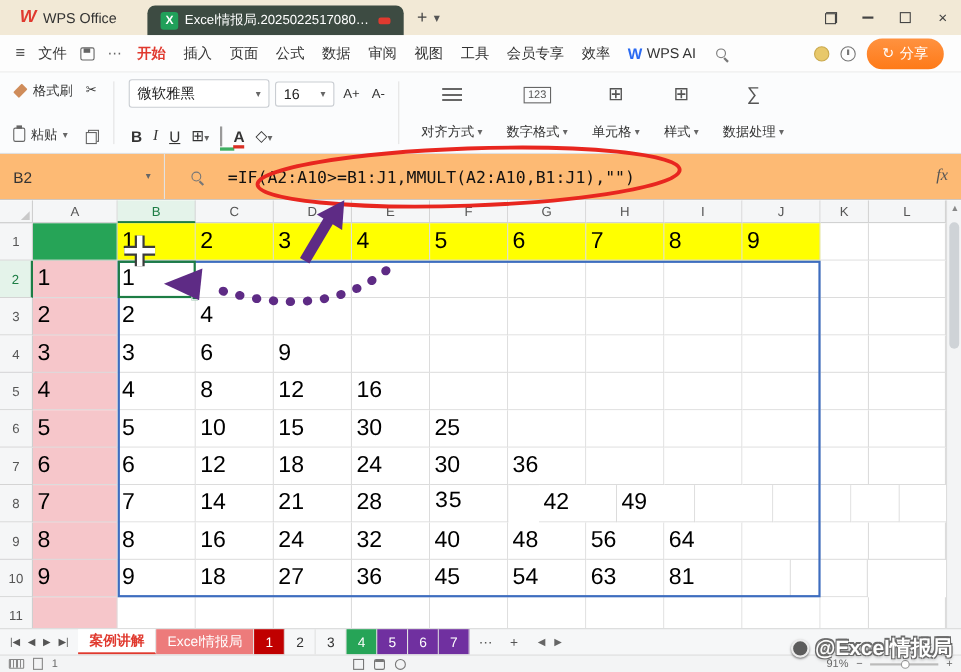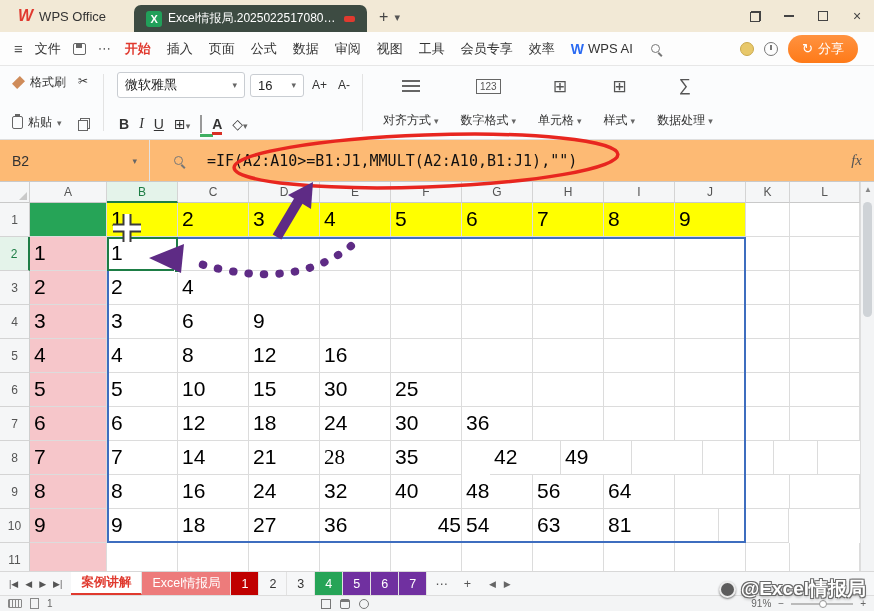--- a/index.html
+++ b/index.html
@@ -414,22 +414,22 @@
           <div class="c" style="width: 71px;"></div>
           <div class="c" style="width: 44px;"></div>
           <div class="c" style="width: 70px;"></div>
         </div>
         <div class="g-row" style="height: 34px;">
           <div class="row-h">8</div>
           <div class="c pink" style="width: 77px;">7</div>
           <div class="c" style="width: 71px;">7</div>
           <div class="c" style="width: 71px;">14</div>
           <div class="c" style="width: 71px;">21</div>
-          <div class="c" style="width: 71px; font-family: Liberation Serif, serif;">28</div>
-          <div class="c" style="width: 71px;">35</div>
+          <div class="c" style="width: 71px;">28</div>
+          <div class="c" style="width: 71px; font-family: Liberation Mono, monospace;">35</div>
           <div class="c" style="width: 71px; margin-left: 28px;">42</div>
           <div class="c" style="width: 71px;">49</div>
           <div class="c" style="width: 71px;"></div>
           <div class="c" style="width: 71px;"></div>
           <div class="c" style="width: 44px;"></div>
           <div class="c" style="width: 70px;"></div>
         </div>
         <div class="g-row" style="height: 34px;">
           <div class="row-h">9</div>
           <div class="c pink" style="width: 77px;">8</div>
@@ -445,21 +445,21 @@
           <div class="c" style="width: 44px;"></div>
           <div class="c" style="width: 70px;"></div>
         </div>
         <div class="g-row" style="height: 34px;">
           <div class="row-h">10</div>
           <div class="c pink" style="width: 77px;">9</div>
           <div class="c" style="width: 71px;">9</div>
           <div class="c" style="width: 71px;">18</div>
           <div class="c" style="width: 71px;">27</div>
           <div class="c" style="width: 71px;">36</div>
-          <div class="c" style="width: 71px; text-align: right;">45</div>
+          <div class="c" style="width: 71px;">45</div>
           <div class="c" style="width: 71px;">54</div>
           <div class="c" style="width: 71px;">63</div>
           <div class="c" style="width: 71px;">81</div>
           <div class="c" style="width: 44px;"></div>
           <div class="c" style="width: 70px;"></div>
         </div>
         <div class="g-row" style="height: 34px;">
           <div class="row-h">11</div>
           <div class="c pink" style="width: 77px;"></div>
           <div class="c" style="width: 71px;"></div>

